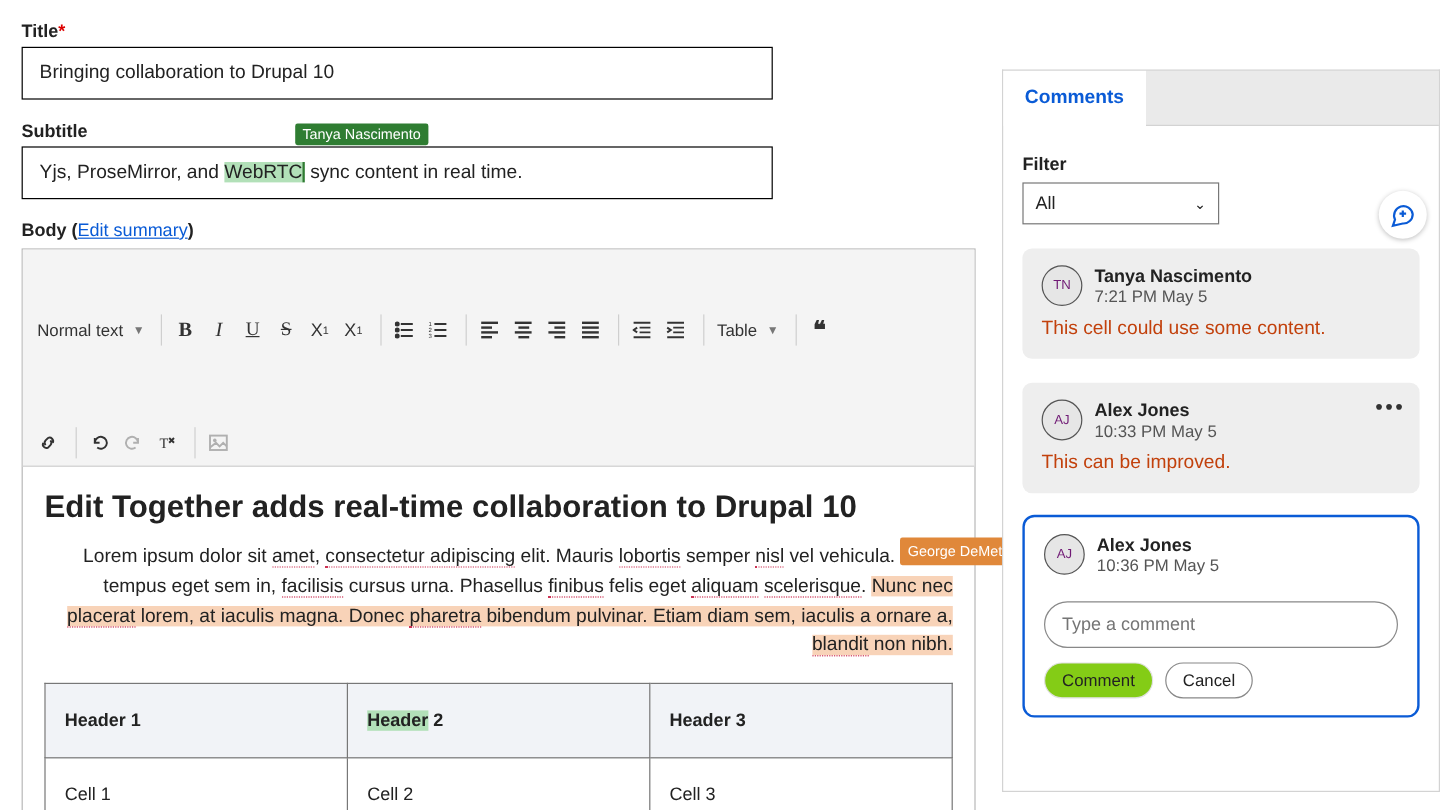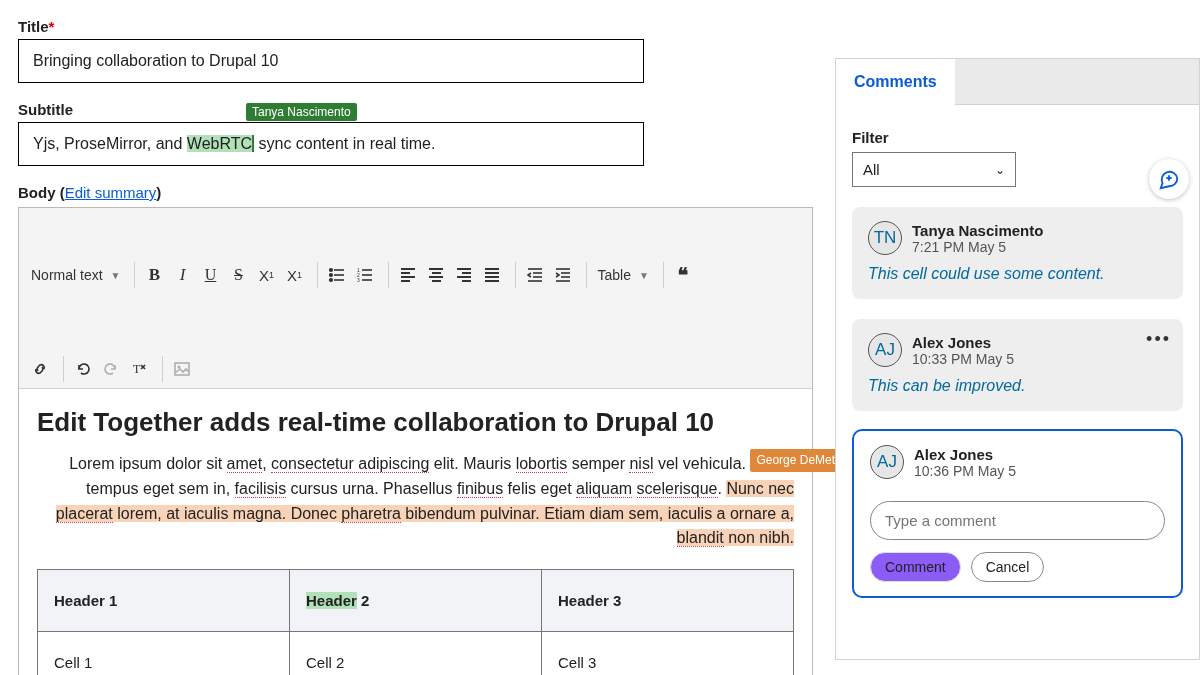--- a/index.html
+++ b/index.html
@@ -218,27 +218,27 @@
     gap:10px;
     align-items:center;
     margin-bottom: 10px;
   }
   .initials {
     width: 34px; height:34px;
     border-radius:50%;
     border:1.5px solid #555;
     background:#e6e6e6;
     display:flex; align-items:center; justify-content:center;
-    font-size:17px;
-    color:#0369a1;
+    font-size:11px;
+    color:#701a75;
   }
   .chead-text { display:flex; flex-direction:column; }
   .author { font-weight:700; font-size:15px; }
   .time { font-size: 14px; color:#555; }
-  .comment-body { font-size:16px; color:#0369a1;font-style:italic; }
+  .comment-body { font-size:16px; color:#c2410c; }
   .dots { position:absolute; top:10px; right:12px; font-size:18px; letter-spacing:2px; color:#333; cursor:pointer;}
   .comment-new {
     border: 2px solid #0a5bd6;
     border-radius: 10px;
     padding: 14px 16px 14px;
     margin-top: 18px;
   }
   .comment-input {
     width: 100%;
     border: 1px solid #888;
@@ -251,21 +251,21 @@
   .btn-row { display:flex; gap:10px; }
   .pill-btn {
     border: 1px solid #888;
     border-radius: 18px;
     padding: 6px 14px;
     font-size: 14px;
     background:#fff;
     cursor:pointer;
   }
   .pill-btn.primary {
-    background:#8b5cf6;
+    background:#84cc16;
     border-color:#e0e0e0;
   }
 </style>
 </head>
 <body>
 
 <div class="page">
 
   <div class="avatars">
     <div class="avatar">

